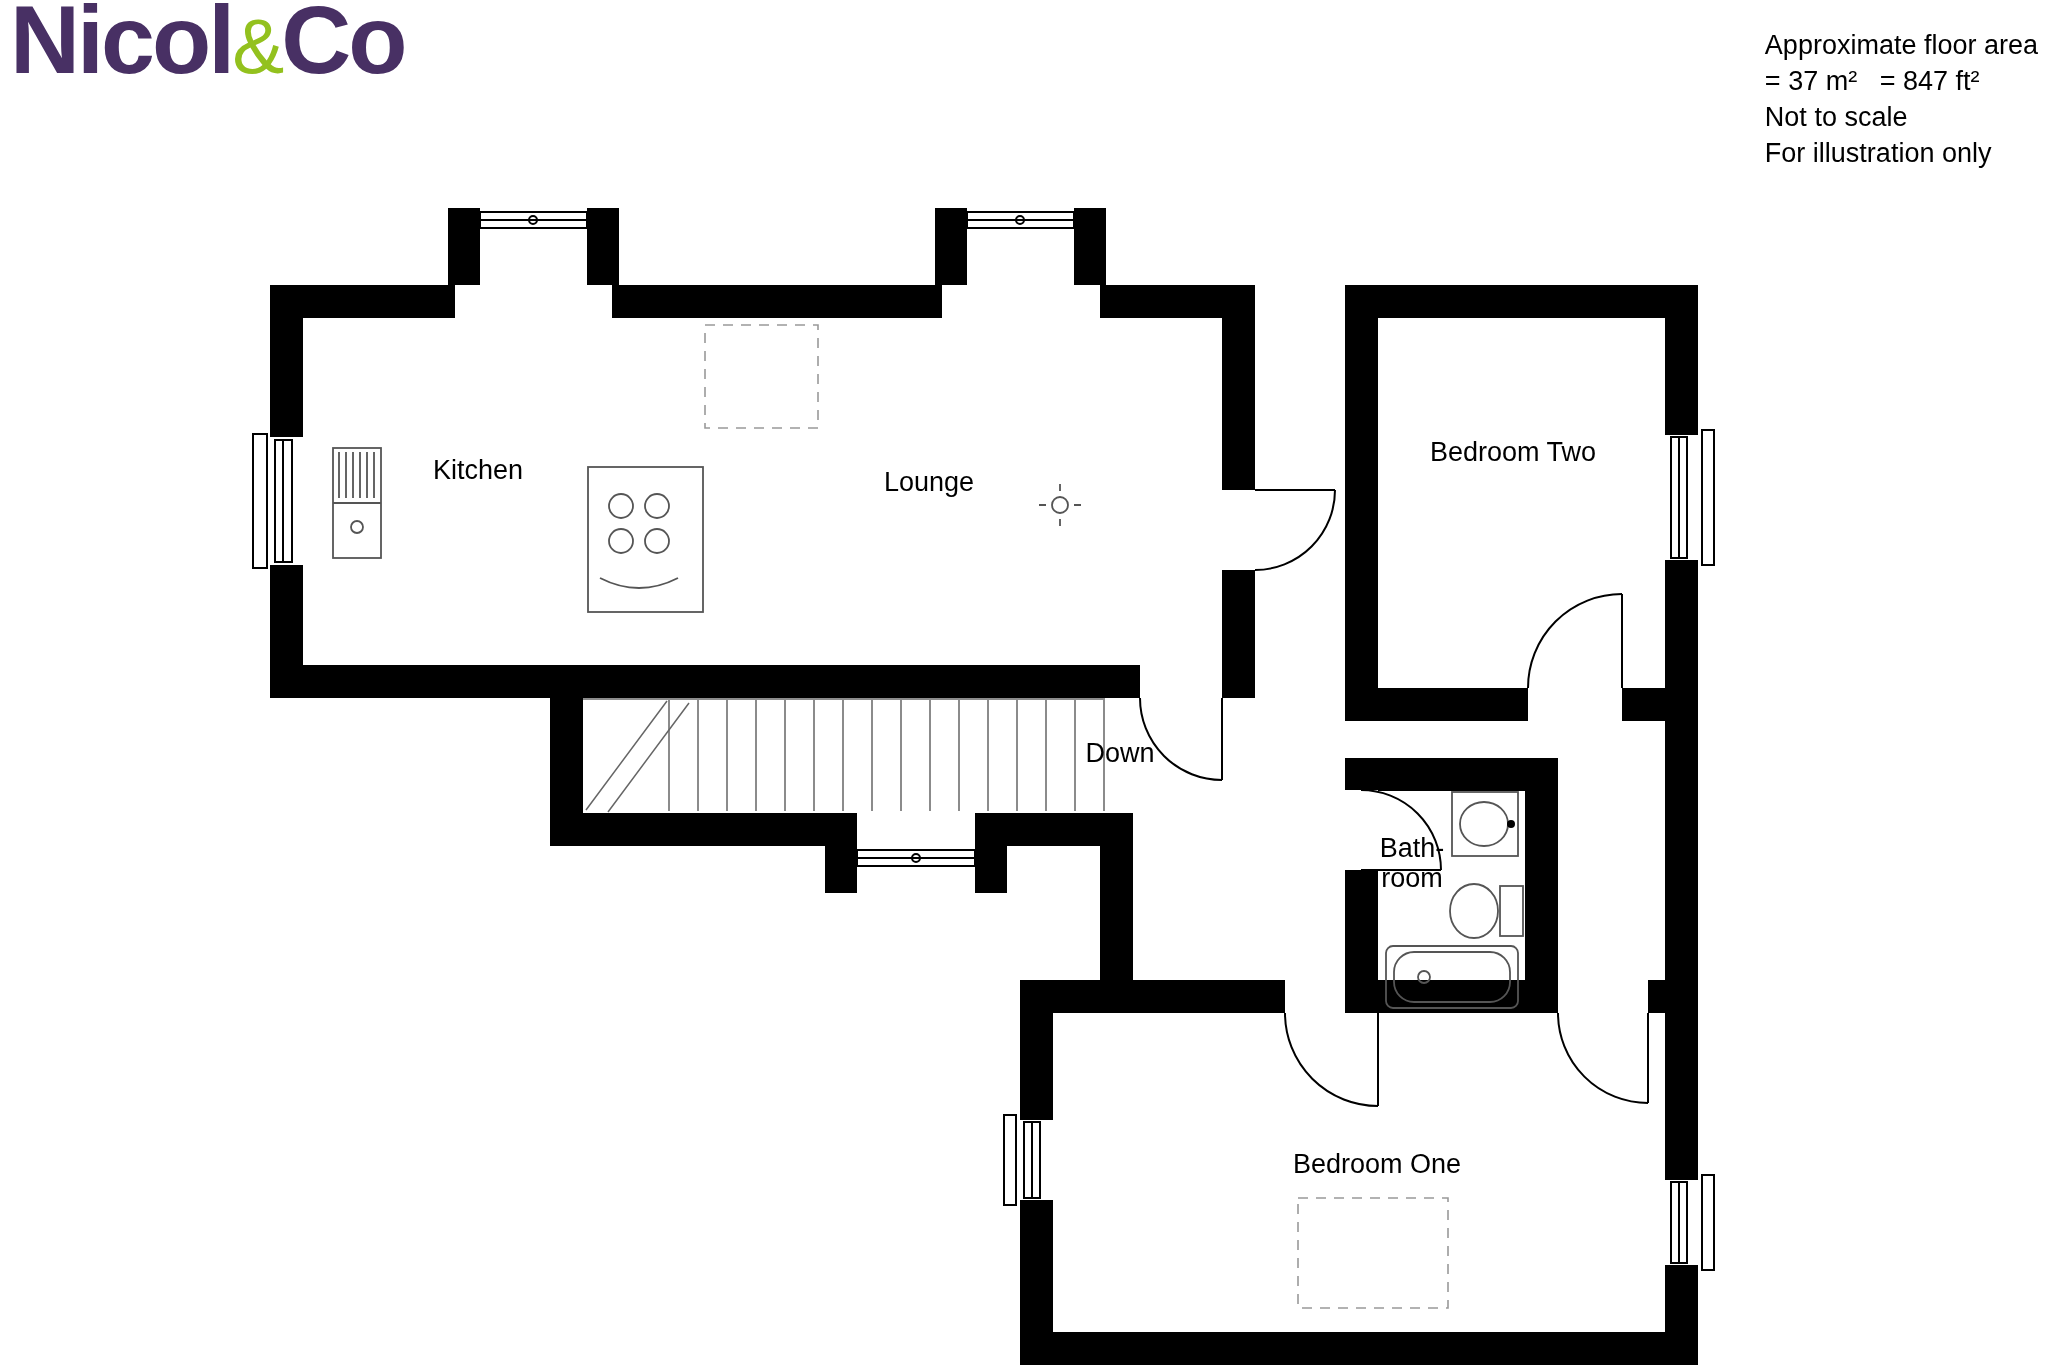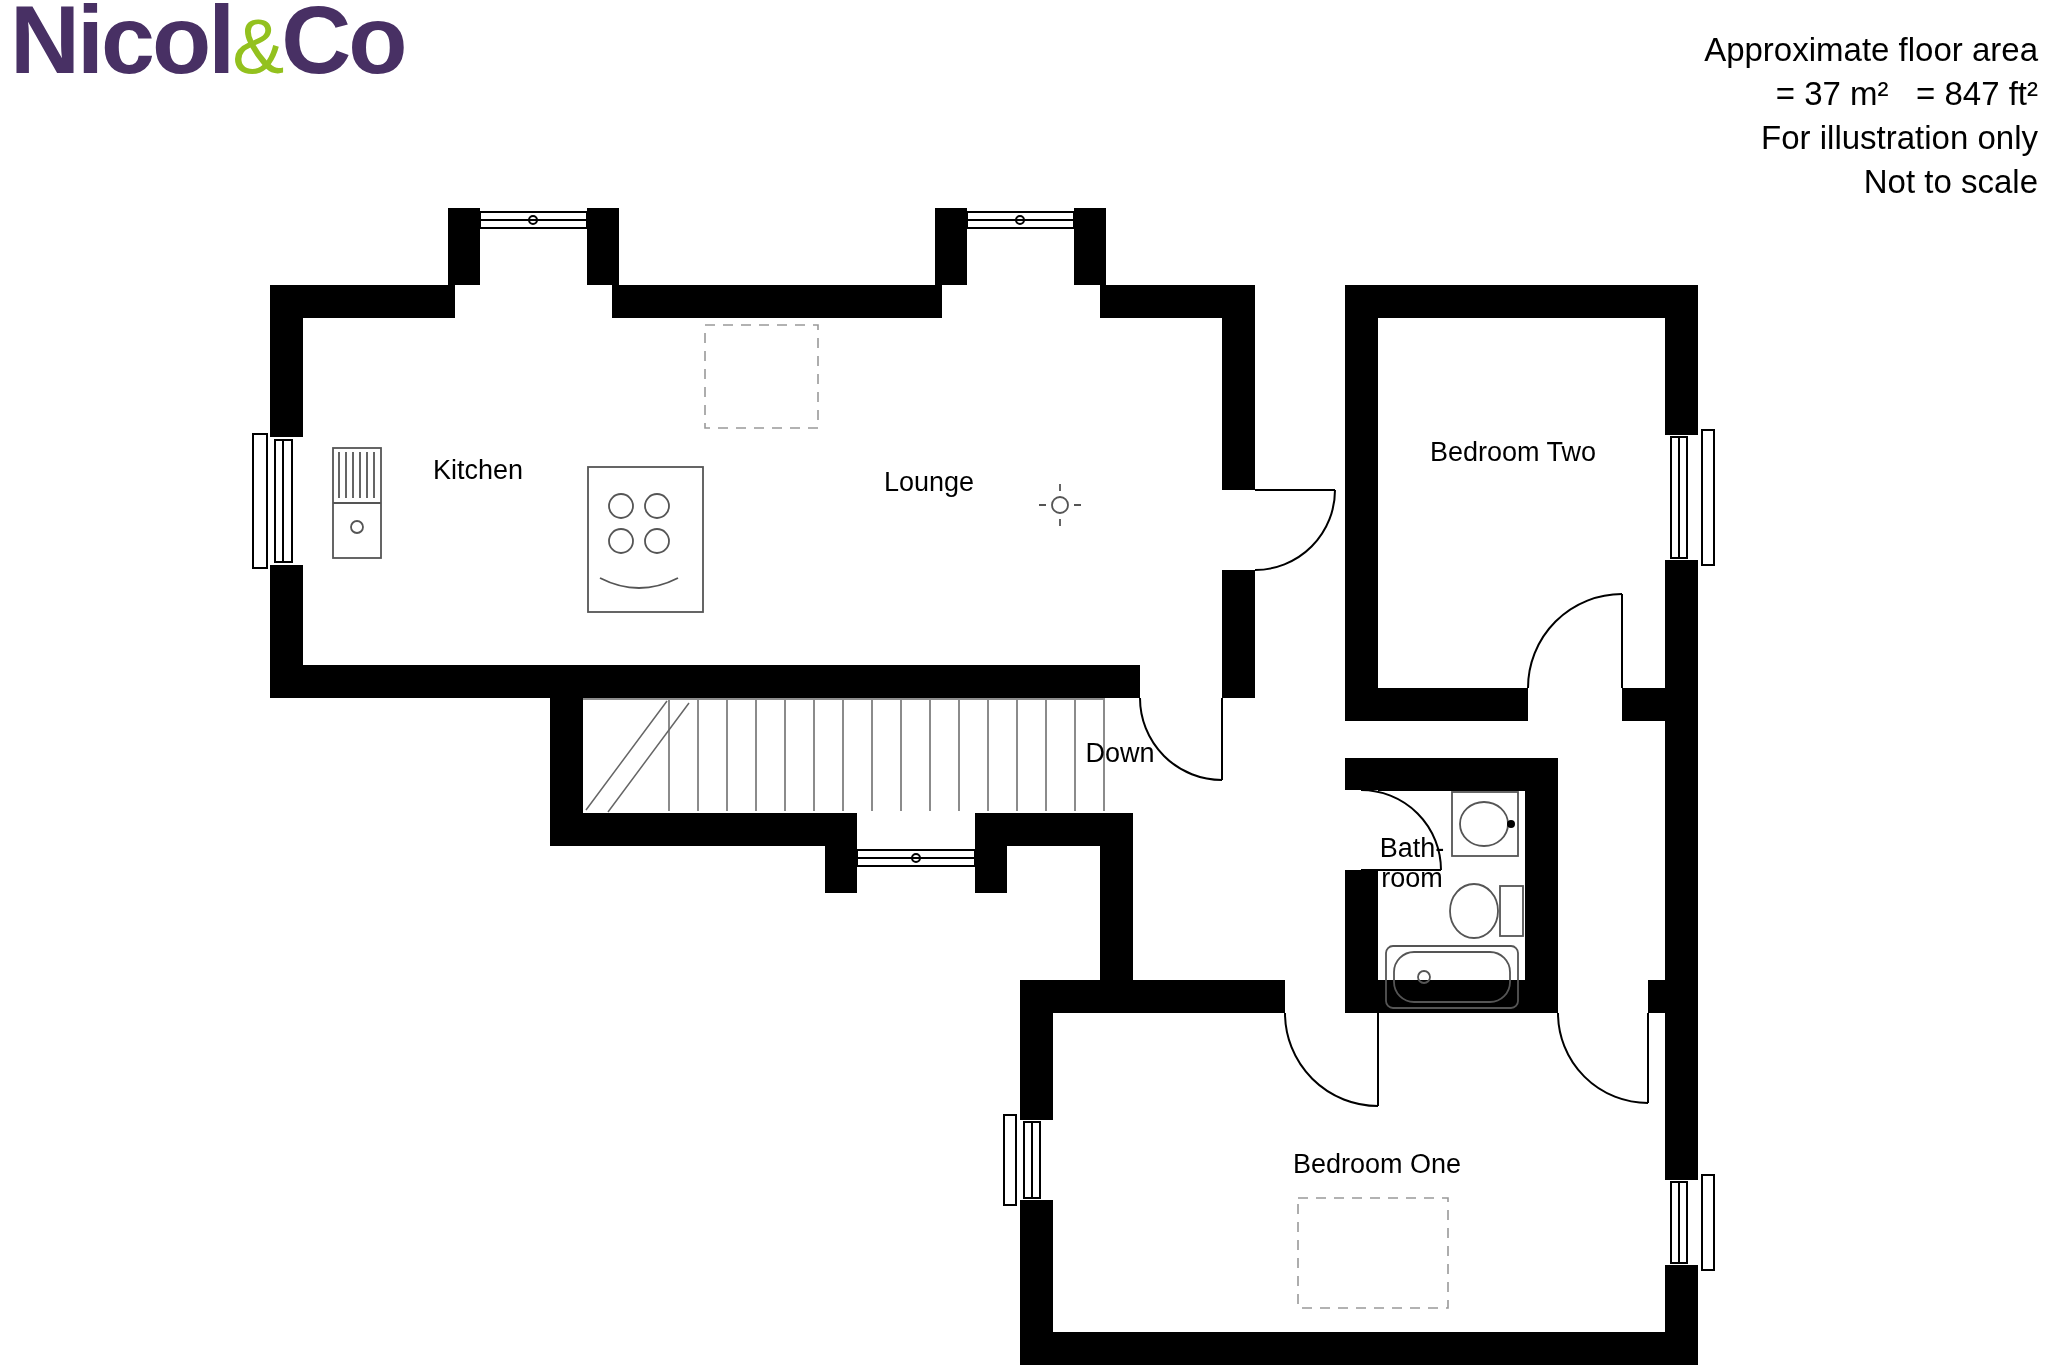--- a/index.html
+++ b/index.html
@@ -2,42 +2,42 @@
 <html><head>
 <meta charset="utf-8">
 <style>
   *{box-sizing:border-box}
   html,body{margin:0;padding:0}
   body{width:2048px;height:1365px;position:relative;background:#ffffff;
        font-family:"Liberation Sans",sans-serif;overflow:hidden}
   .logo{position:absolute;left:10px;top:-16px;font-size:97px;font-weight:bold;
         color:#483064;letter-spacing:-3px}
   .logo .amp{color:#93c11e;font-weight:500;font-size:78px}
-  .disclaimer{position:absolute;top:28px;right:10px;text-align:right;
-              font-size:33px;line-height:1.33;color:#000}
+  .disclaimer{position:absolute;top:28px;right:10px;text-align:left;
+              font-size:27px;line-height:1.33;color:#000}
   .disclaimer div{white-space:pre}
   svg.plan{position:absolute;left:0;top:0}
   .room-label{font-size:27px;fill:#000;text-anchor:middle}
   .wall{fill:#000;stroke:none}
   .thin{stroke:#000;stroke-width:2;fill:#fff}
   .thin-open{stroke:#000;stroke-width:2;fill:none}
   .lite{stroke:#666;stroke-width:1.5;fill:none}
   .fixture{stroke:#555;stroke-width:1.8;fill:none}
   .dashed{stroke:#999;stroke-width:1.6;fill:none;stroke-dasharray:10 8}
 </style>
 </head>
 <body>
 
 <header>
   <div class="logo"><span>Nicol</span><span class="amp">&amp;</span><span>Co</span></div>
   <div class="disclaimer">
     <div>Approximate floor area</div>
     <div>= 37 m²   = 847 ft²</div>
+    <div>Not to scale</div>
     <div>For illustration only</div>
-    <div>Not to scale</div>
   </div>
 </header>
 
 <svg class="plan" width="2048" height="1365" viewBox="0 0 2048 1365" xmlns="http://www.w3.org/2000/svg">
 
   <g class="wall">
 
     <rect x="270" y="285" width="185" height="33"></rect>
     <rect x="612" y="285" width="330" height="33"></rect>
     <rect x="1100" y="285" width="155" height="33"></rect>

